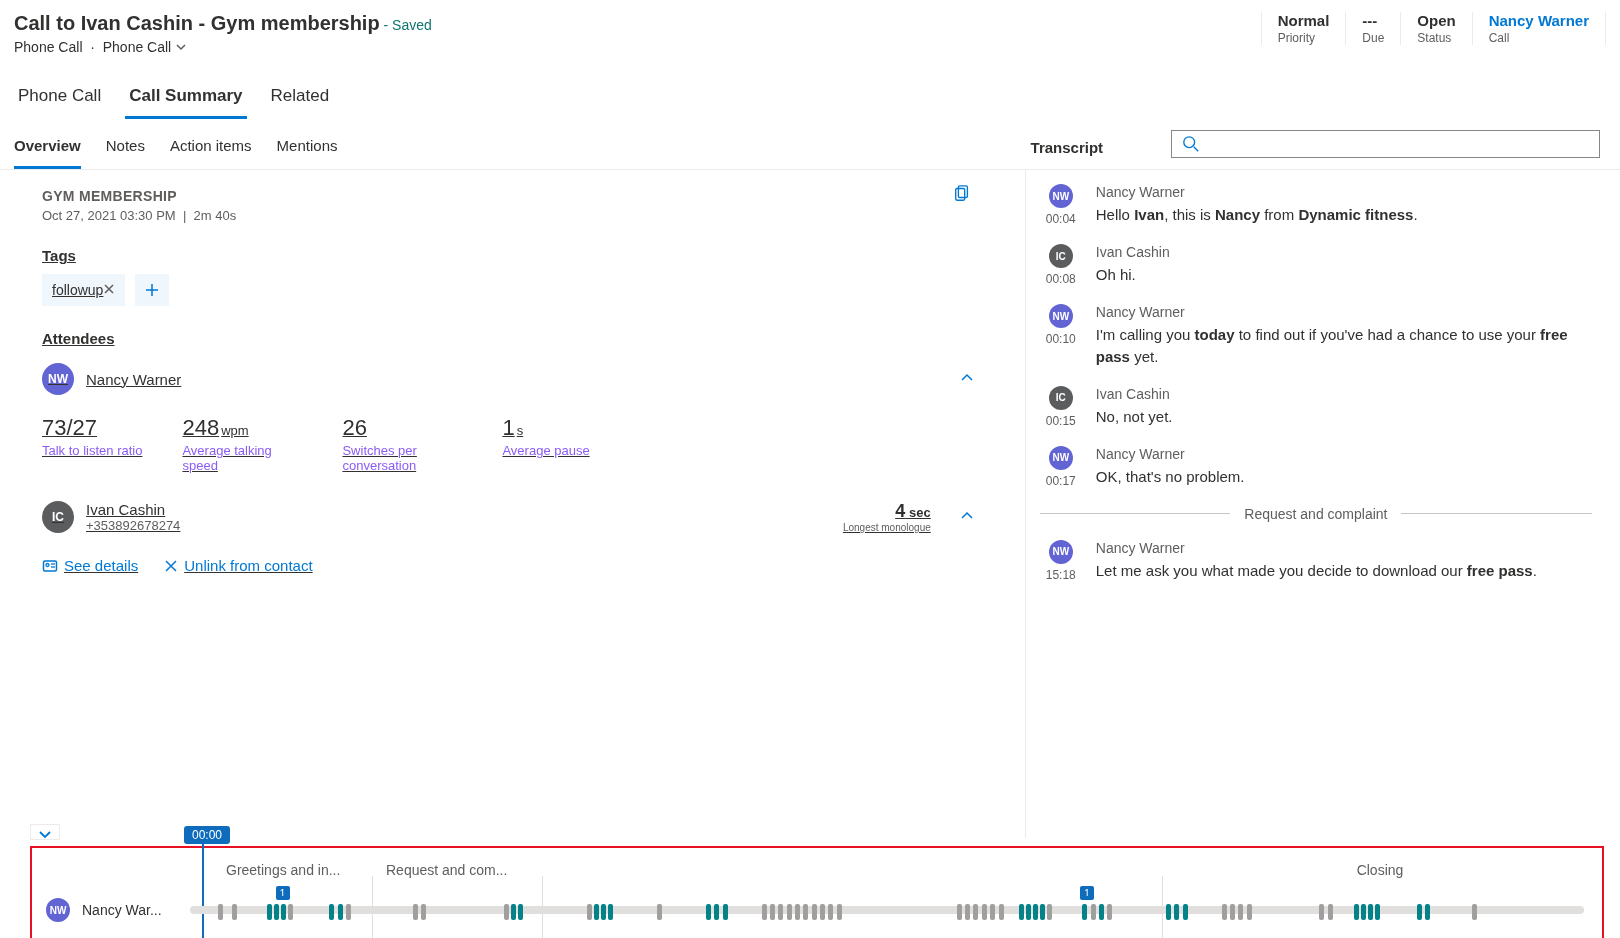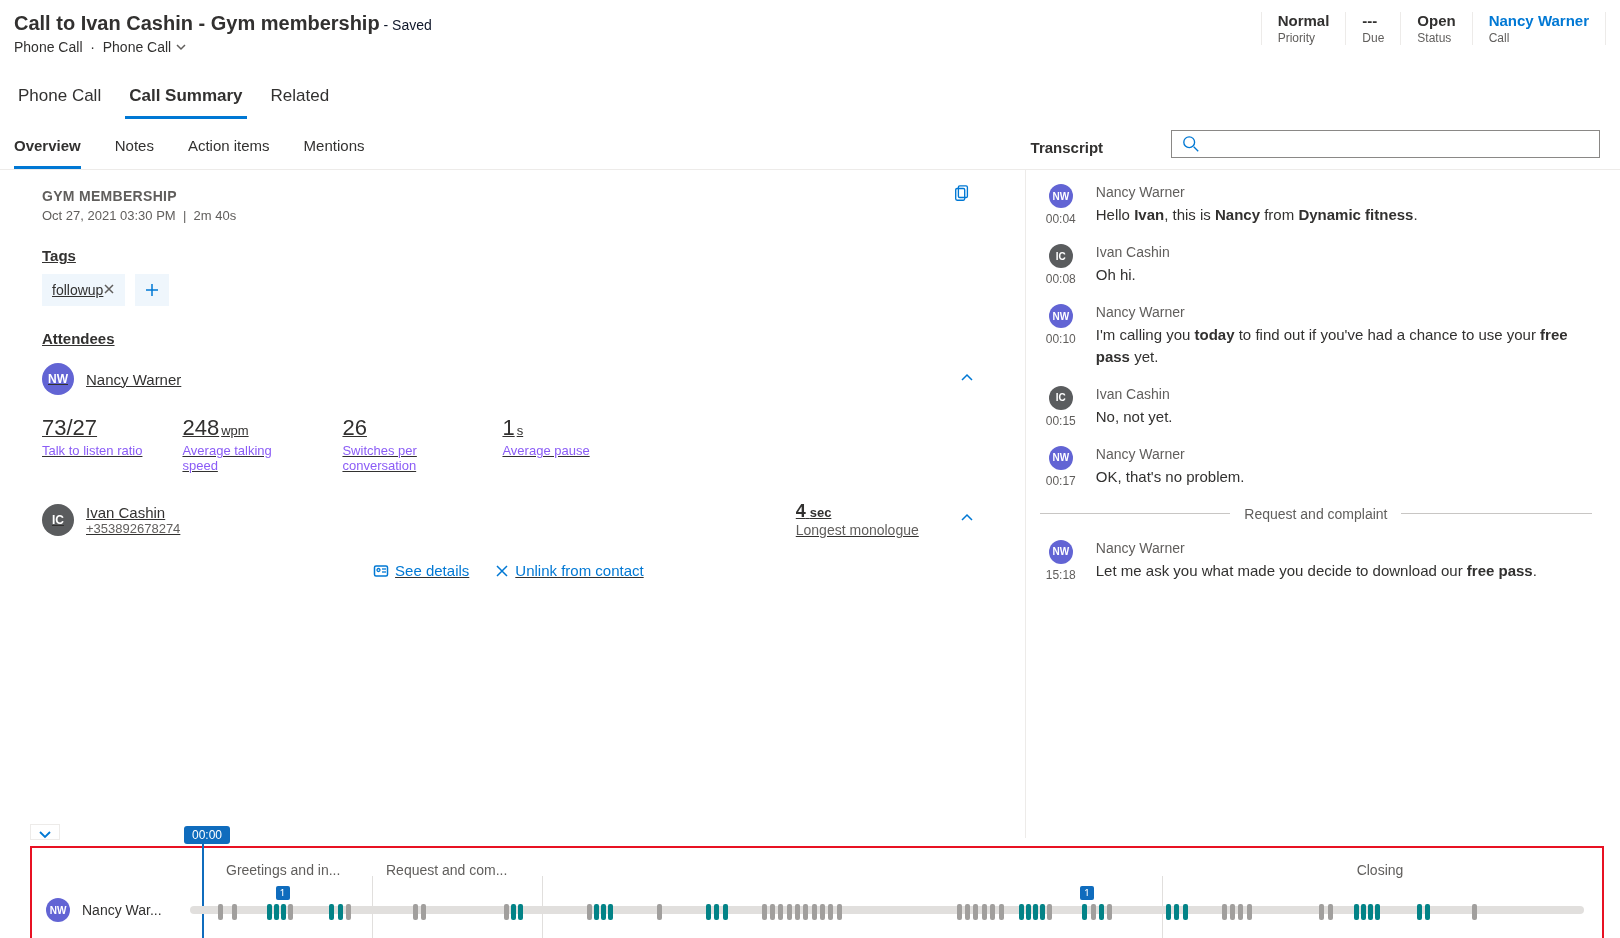--- a/index.html
+++ b/index.html
@@ -8,21 +8,21 @@
     font-size: 14px;
     color: #323130;
     background: #fff;
     width: 1620px;
     height: 938px;
     overflow: hidden;
   }
   
   .hdr { display: flex; justify-content: space-between; align-items: flex-start; padding: 12px 14px 4px 14px; }
   .hdr-left h1 { font-size: 20px; font-weight: 700; display: inline-block; }
-  .hdr-left .saved { font-size: 14px; font-weight: 400; color: #0f172a; }
+  .hdr-left .saved { font-size: 14px; font-weight: 400; color: #0f766e; }
   .hdr-sub { margin-top: 4px; font-size: 14px; color: #323130; }
   .hdr-sub .chev { vertical-align: middle; }
   .hdr-right { display: flex; }
   .hdr-right .cell { padding: 0 16px; border-right: 1px solid #edebe9; text-align: left; }
   .hdr-right .cell:first-child { border-left: 1px solid #edebe9; }
   .hdr-right .val { font-size: 15px; font-weight: 600; }
   .hdr-right .lbl { font-size: 12px; color: #605e5c; margin-top: 2px; }
   .hdr-right .owner .val { color: #0078d4; }
 
   
@@ -30,21 +30,21 @@
   .tabs1 .tab { font-size: 17px; padding: 4px 4px 10px; cursor: pointer; }
   .tabs1 .active { font-weight: 600; border-bottom: 3px solid #0078d4; }
 
   
   .body { display: flex; padding: 0 0 0 14px; height: calc(100% - 270px); }
   .left-col { flex: 0 0 63%; display:flex; flex-direction:column; }
   .right-col { flex: 1; display: flex; flex-direction: column; min-width:0; }
 
   
   .row2 { display: flex; align-items: center; border-bottom: 1px solid #edebe9; }
-  .subtabs { display: flex; gap: 34px; padding: 18px 18px 0 14px; flex: 0 0 63%; }
+  .subtabs { display: flex; gap: 25px; padding: 18px 18px 0 14px; flex: 0 0 63%; }
   .subtabs .tab { font-size: 15px; padding-bottom: 12px; cursor: pointer; }
   .subtabs .active { font-weight: 600; border-bottom: 3px solid #0078d4; }
   .transcript-hdr { font-size: 15px; font-weight: 600; padding: 18px 0 12px 10px; width: 150px; }
   .searchwrap { flex: 1; padding-right: 20px; }
   .searchbox { display:flex; align-items:center; border: 1px solid #8a8886; padding: 4px 10px; }
   .searchbox svg { flex:none; }
   .searchbox input { border:0; outline:0; font-size:15px; margin-left: 6px; width:100%; }
 
   
   .panel { overflow-y: auto; position:relative; padding: 18px 50px 18px 28px; border-right: 1px solid #edebe9; flex:1; }
@@ -70,23 +70,23 @@
   .stats { display:flex; gap: 40px; margin-top: 20px; }
   .stat .big { font-size:22px; font-weight:400; }
   .stat .unit { font-size:13px; margin-left:2px; }
   .stat .desc { font-size:13px; color:#8b5cf6; margin-top:2px; max-width:120px; }
 
   .stat2row { display:flex; justify-content:space-between; align-items:center; margin-top: 28px; }
   .stat2 { display:flex; gap:12px; align-items:center; }
   .stat2 .txt .n { font-size:15px; }
   .stat2 .txt .s { font-size:13px; color:#605e5c; }
   .mono .big { font-size:18px; font-weight:600; }
-  .mono .desc { font-size:14px; color:#605e5c; }
-
-  .links { display:flex; gap:26px; margin-top: 24px; color:#0078d4;justify-content:center; }
+  .mono .desc { font-size:10px; color:#605e5c; }
+
+  .links { display:flex; gap:26px; margin-top: 24px; color:#0078d4; }
   .links a { display:flex; align-items:center; gap:6px; cursor:pointer; font-size:15px; }
 
   .expand-chev { position:absolute; left:10px; bottom:-2px; border:1px solid #edebe9; background:#fff; padding:2px 6px; color:#0078d4; cursor:pointer; }
 
   
   .panel::-webkit-scrollbar { width: 10px; }
   .panel::-webkit-scrollbar-thumb { background: #c8c6c4; }
 
   
   .transcript { flex:1; overflow-y:auto; padding: 14px 28px 10px 14px; }
@@ -249,21 +249,21 @@
           </div>
 
         <div class="stat2row">
           <div class="stat2">
             <div class="avatar av-ic">IC</div>
             <div class="txt">
               <div class="n">Ivan Cashin</div>
               <div class="s">+353892678274</div>
             </div>
           </div>
-          <div style="display:flex; align-items:center; gap:40px;">
+          <div style="display:flex; align-items:center; gap:28px;text-align:right;">
             <div class="mono">
               <div><span class="big">4</span> <span style="font-size:13px; font-weight:600;">sec</span></div>
               <div class="desc">Longest monologue</div>
             </div>
             <span class="chevup">
               <svg width="16" height="16" viewBox="0 0 16 16">
                   <path d="M3 10l5-5 5 5" stroke="#0078d4" stroke-width="1.5" fill="none"></path>
                 </svg>
             </span>
           </div>

